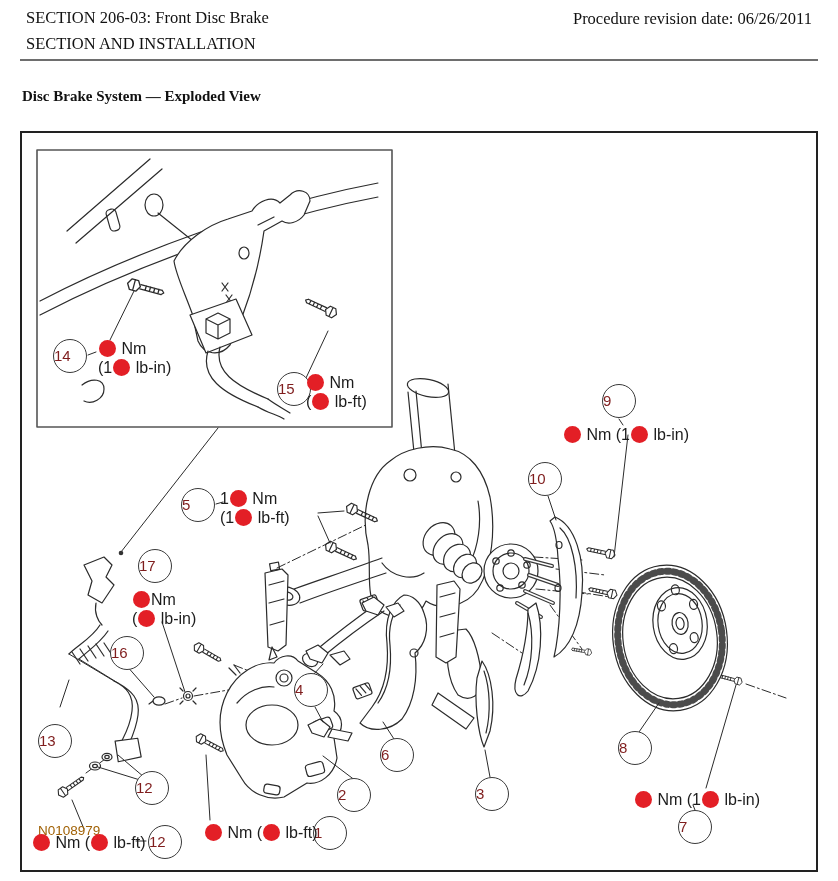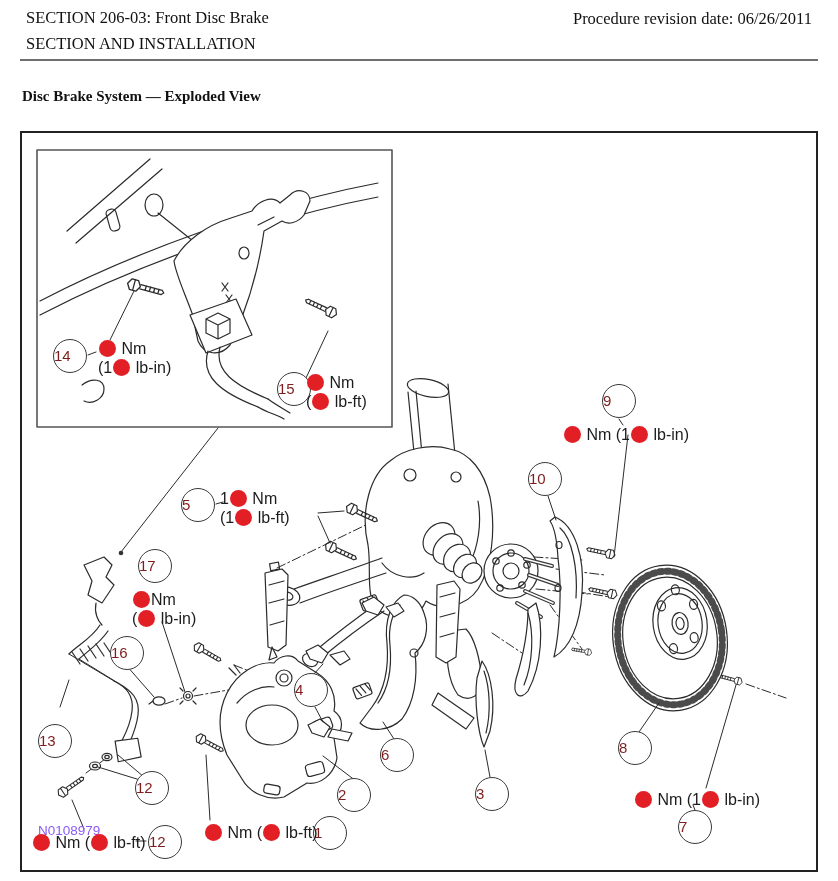--- a/index.html
+++ b/index.html
@@ -12,21 +12,21 @@
   .figure{position:absolute;left:20px;top:131px;width:798px;height:741px;border:2px solid #222;
           box-sizing:border-box;background:#fff;}
   .figure svg{position:absolute;left:0;top:0;}
   .balloon{position:absolute;width:34px;height:34px;border:1.5px solid #3a3a3a;border-radius:50%;
            background:#fff;font:15px/31px "Liberation Sans",sans-serif;color:#7f1d1d;
            box-sizing:border-box;z-index:3;}
   .tlabel{position:absolute;font:16px/19px "Liberation Sans",sans-serif;color:#1c1c1c;
           white-space:nowrap;z-index:3;}
   .rdot{display:inline-block;width:17px;height:17px;border-radius:50%;
         background:var(--red,#e31f26);vertical-align:-3px;margin:0 1px;}
-  .fig-code{position:absolute;left:16px;top:690px;font:13.5px "Liberation Sans",sans-serif;color:#8b5cf6;z-index:3;}
+  .fig-code{position:absolute;left:16px;top:690px;font:13.5px "Liberation Sans",sans-serif;color:#a16207;z-index:3;}
 </style>
 </head>
 <body>
 
 <div class="page">
 
   <div class="hdr-left">
     <div>SECTION 206-03: Front Disc Brake</div>
     <div>SECTION AND INSTALLATION</div>
   </div>

